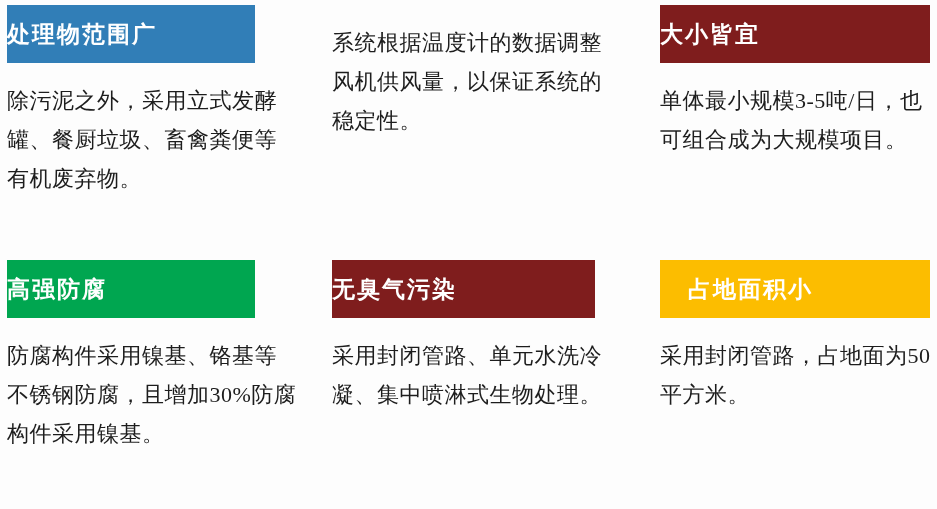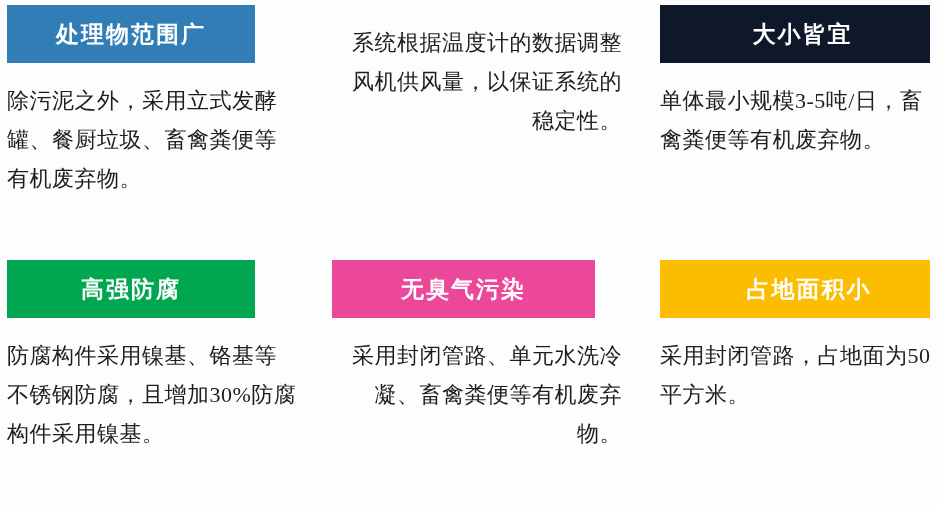--- a/index.html
+++ b/index.html
@@ -30,21 +30,21 @@
   .col-2 { left: 660px; width: 277px; }
 
   
   .row-0 { top: 5px;   height: 240px; }
   .row-1 { top: 260px; height: 221px; }
 
   .card-banner {
     height: 58px;
     display: flex;
     align-items: center;
-    justify-content: center;
+    justify-content: flex-start;
     box-sizing: border-box;
   }
   .col-0 .card-banner { width: 248px; }
   .col-1 .card-banner { width: 263px; }
   .col-2 .card-banner { width: 270px; }
 
   .banner-title {
     color: #ffffff;
     font-size: 23px;
     font-weight: bold;
@@ -56,58 +56,58 @@
   .card-body {
     margin-top: 18px;
     color: #1d1d1d;
     font-size: 22px;
     line-height: 39px;
     letter-spacing: 0.5px;
     font-family: "Liberation Serif", "DejaVu Serif", serif;
     word-break: break-all;
   }
   .col-0 .card-body { width: 290px; }
-  .col-1 .card-body { width: 290px; text-align: right; }
+  .col-1 .card-body { width: 290px; }
   .col-2 .card-body { width: 277px; }
 </style>
 </head>
 <body style="background-color: rgb(253, 253, 253);">
 
 <div id="feature-grid">
 
   <div class="feature-card col-0 row-0">
     <div class="card-banner" style="background-color: rgb(49, 126, 183);">
       <span class="banner-title">处理物范围广</span>
     </div>
     <div class="card-body">除污泥之外，采用立式发酵罐、餐厨垃圾、畜禽粪便等有机废弃物。</div>
   </div>
 
   <div class="feature-card col-1 row-0">
     <div class="card-body">系统根据温度计的数据调整风机供风量，以保证系统的稳定性。</div>
   </div>
 
   <div class="feature-card col-2 row-0">
-    <div class="card-banner" style="background-color: #0f172a; padding-left: 15px;">
+    <div class="card-banner" style="background-color: #7f1d1d;">
       <span class="banner-title">大小皆宜</span>
     </div>
-    <div class="card-body">单体最小规模3-5吨/日，畜禽粪便等有机废弃物。</div>
+    <div class="card-body">单体最小规模3-5吨/日，也可组合成为大规模项目。</div>
   </div>
 
   <div class="feature-card col-0 row-1">
     <div class="card-banner" style="background-color: rgb(0, 166, 80);">
       <span class="banner-title">高强防腐</span>
     </div>
     <div class="card-body">防腐构件采用镍基、铬基等不锈钢防腐，且增加30%防腐构件采用镍基。</div>
   </div>
 
   <div class="feature-card col-1 row-1">
-    <div class="card-banner" style="background-color: #ec4899;">
+    <div class="card-banner" style="background-color: #7f1d1d;">
       <span class="banner-title">无臭气污染</span>
     </div>
-    <div class="card-body">采用封闭管路、单元水洗冷凝、畜禽粪便等有机废弃物。</div>
+    <div class="card-body">采用封闭管路、单元水洗冷凝、集中喷淋式生物处理。</div>
   </div>
 
   <div class="feature-card col-2 row-1">
     <div class="card-banner" style="background-color: rgb(252, 189, 0); padding-left: 28px;">
       <span class="banner-title">占地面积小</span>
     </div>
     <div class="card-body">采用封闭管路，占地面为50平方米。</div>
   </div>
 
 </div>

